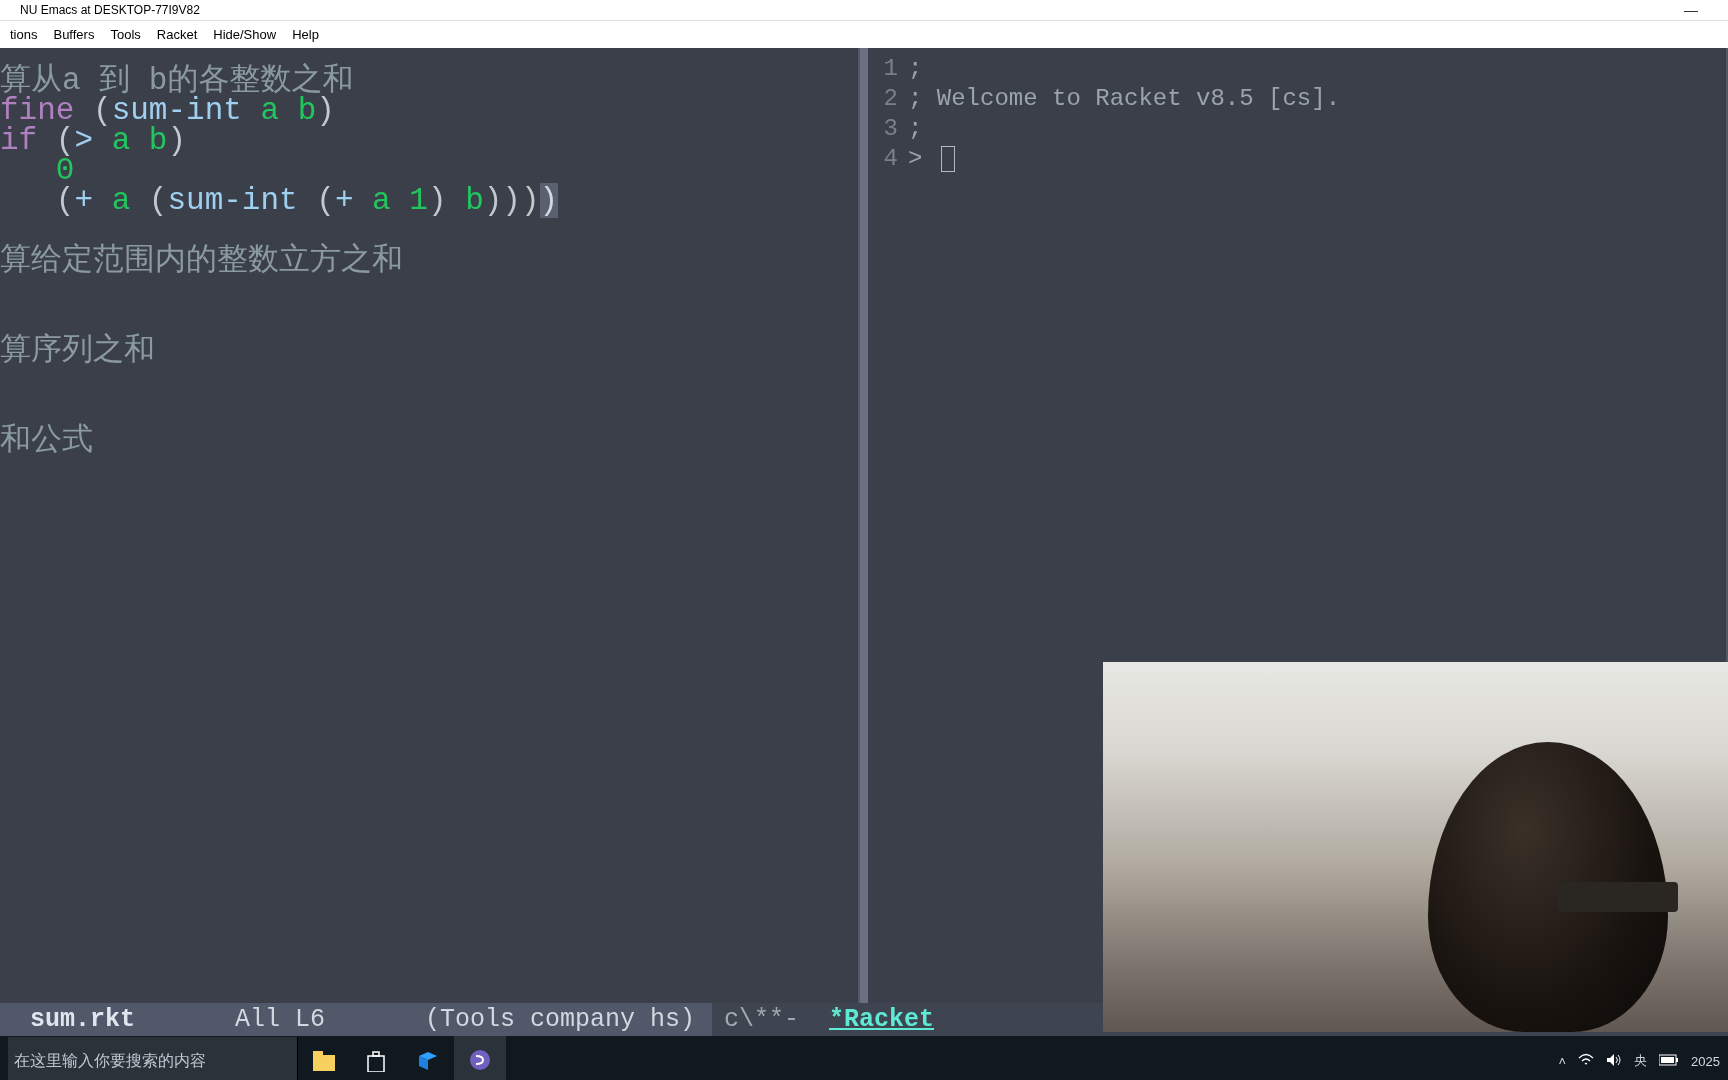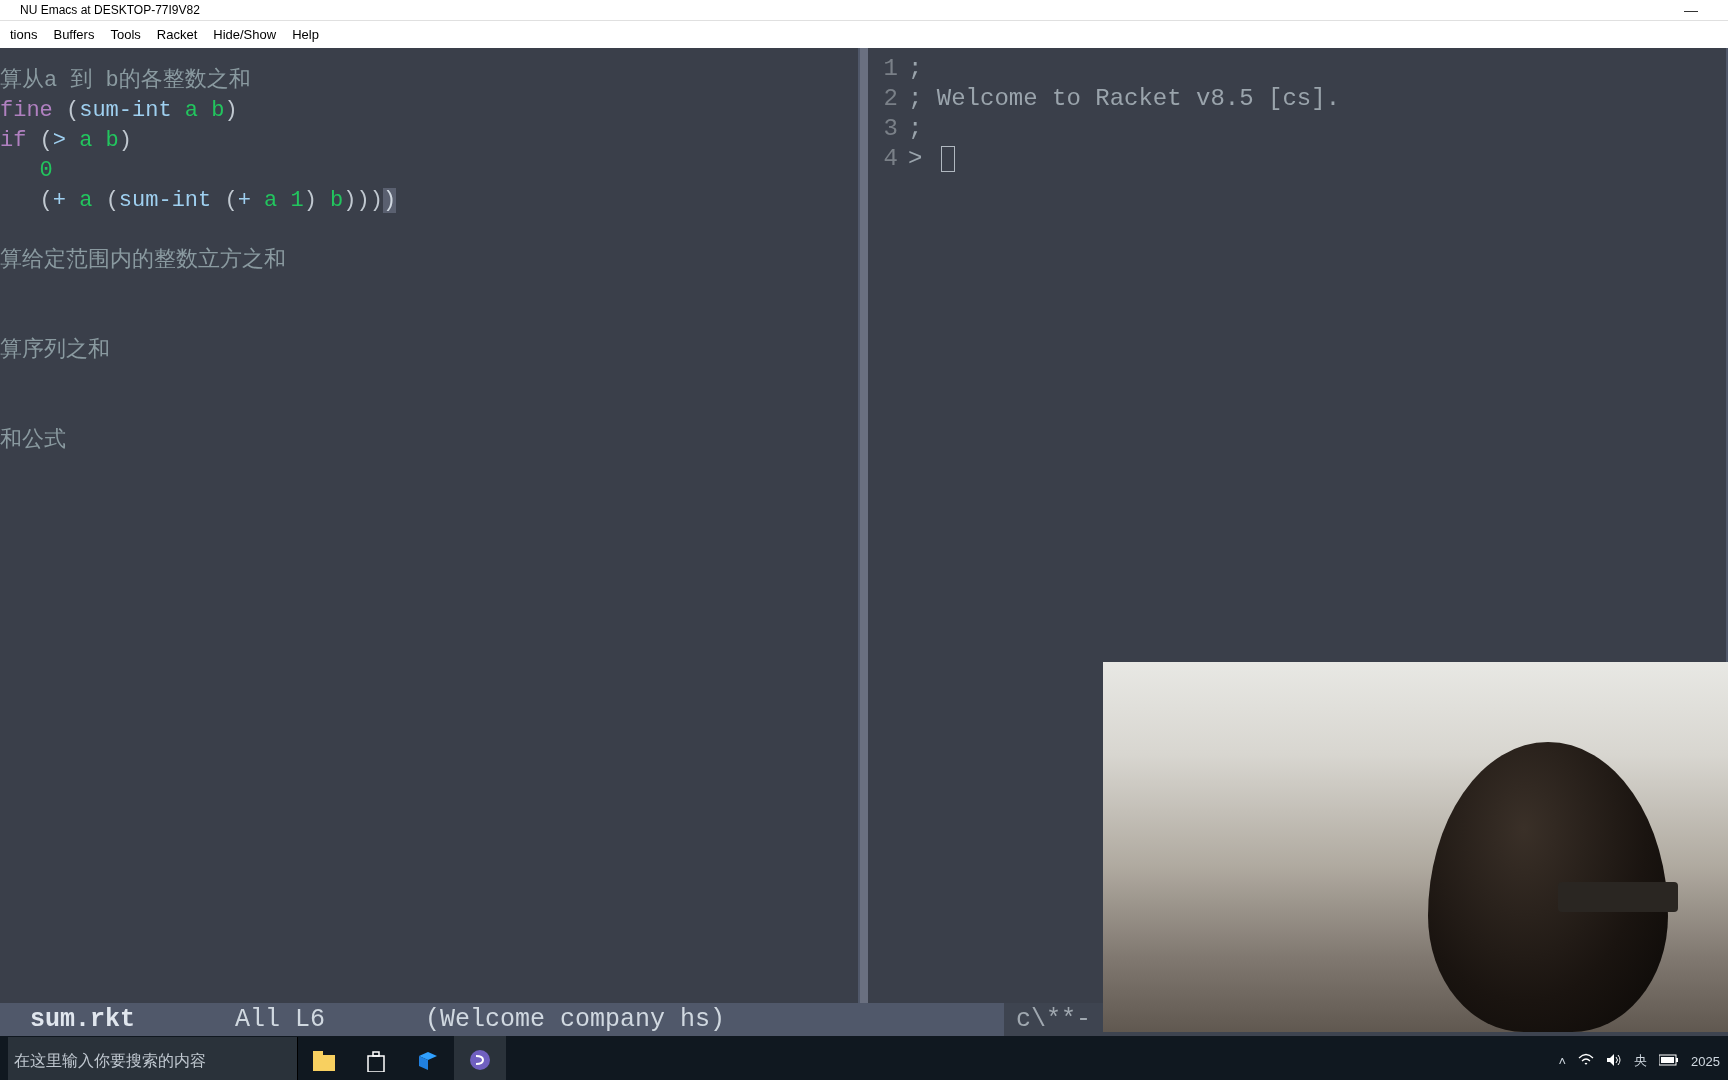--- a/index.html
+++ b/index.html
@@ -46,21 +46,21 @@
   }
   .editor-area {
     display: flex;
     height: calc(1080px - 20px - 22px - 33px - 50px);
     background: #3a3f4a;
   }
   .pane-left {
     width: 860px;
     position: relative;
     font-family: "Consolas", "Courier New", monospace;
-    font-size: 22px;
+    font-size: 31px;
     line-height: 30px;
     padding-top: 18px;
     overflow: hidden;
     color: #a0b0b8;
   }
   .pane-divider {
     width: 8px;
     background: #6a7080;
   }
   .pane-right {
@@ -101,21 +101,21 @@
     margin-left: 4px;
   }
   .modeline {
     height: 33px;
     display: flex;
     font-family: "Consolas", "Courier New", monospace;
     font-size: 25px;
     background: #3a3f4a;
   }
   .ml-left {
-    width: 1004px;
+    width: 712px;
     background: #50586a;
     color: #d0d8e0;
     display: flex;
     align-items: center;
     padding-left: 30px;
     gap: 100px;
   }
   .ml-left .segA { font-weight: bold; color: #e0e6ee; }
   .ml-right {
     flex: 1;
@@ -271,21 +271,21 @@
         <div class="code-line"><span class="c-prompt">&gt; </span><span class="repl-cursor"></span></div>
       </div>
     <div class="scrl"></div>
   </div>
 </div>
 
 <div class="modeline">
   <div class="ml-left">
     <span class="segA">sum.rkt</span>
     <span>All L6</span>
-    <span>(Welcome company hs)</span>
+    <span>(Tools company hs)</span>
   </div>
   <div class="ml-right">
     <span>c\**-</span>
     <span class="buf">*Racket</span>
   </div>
 </div>
 
 <div class="taskbar">
   <div class="search-box">
     <span>在这里输入你要搜索的内容</span>

